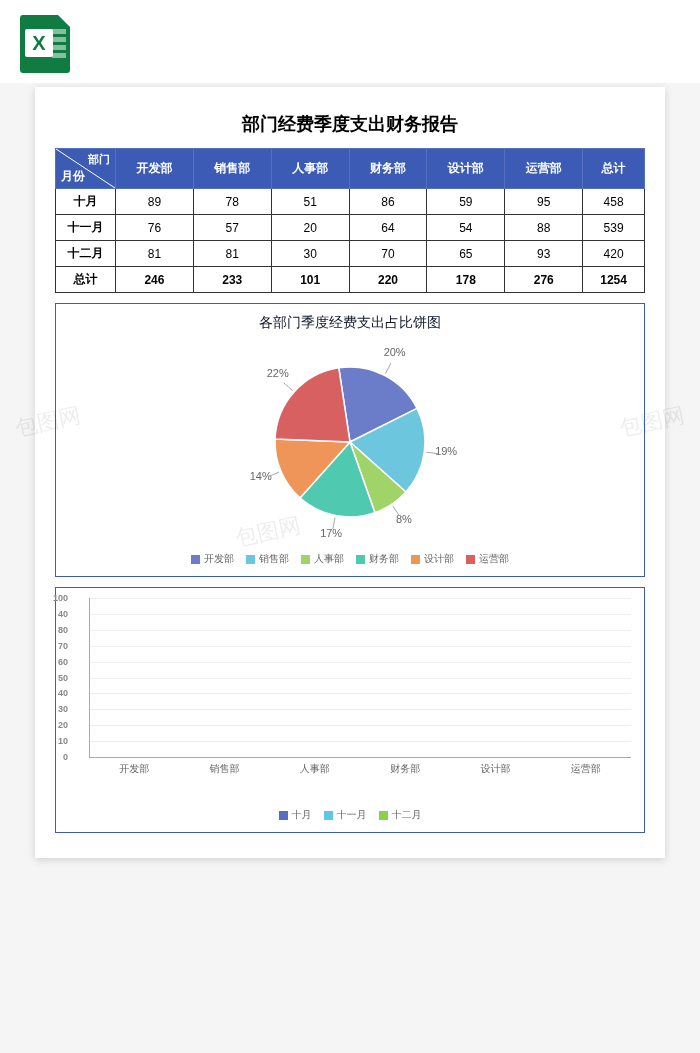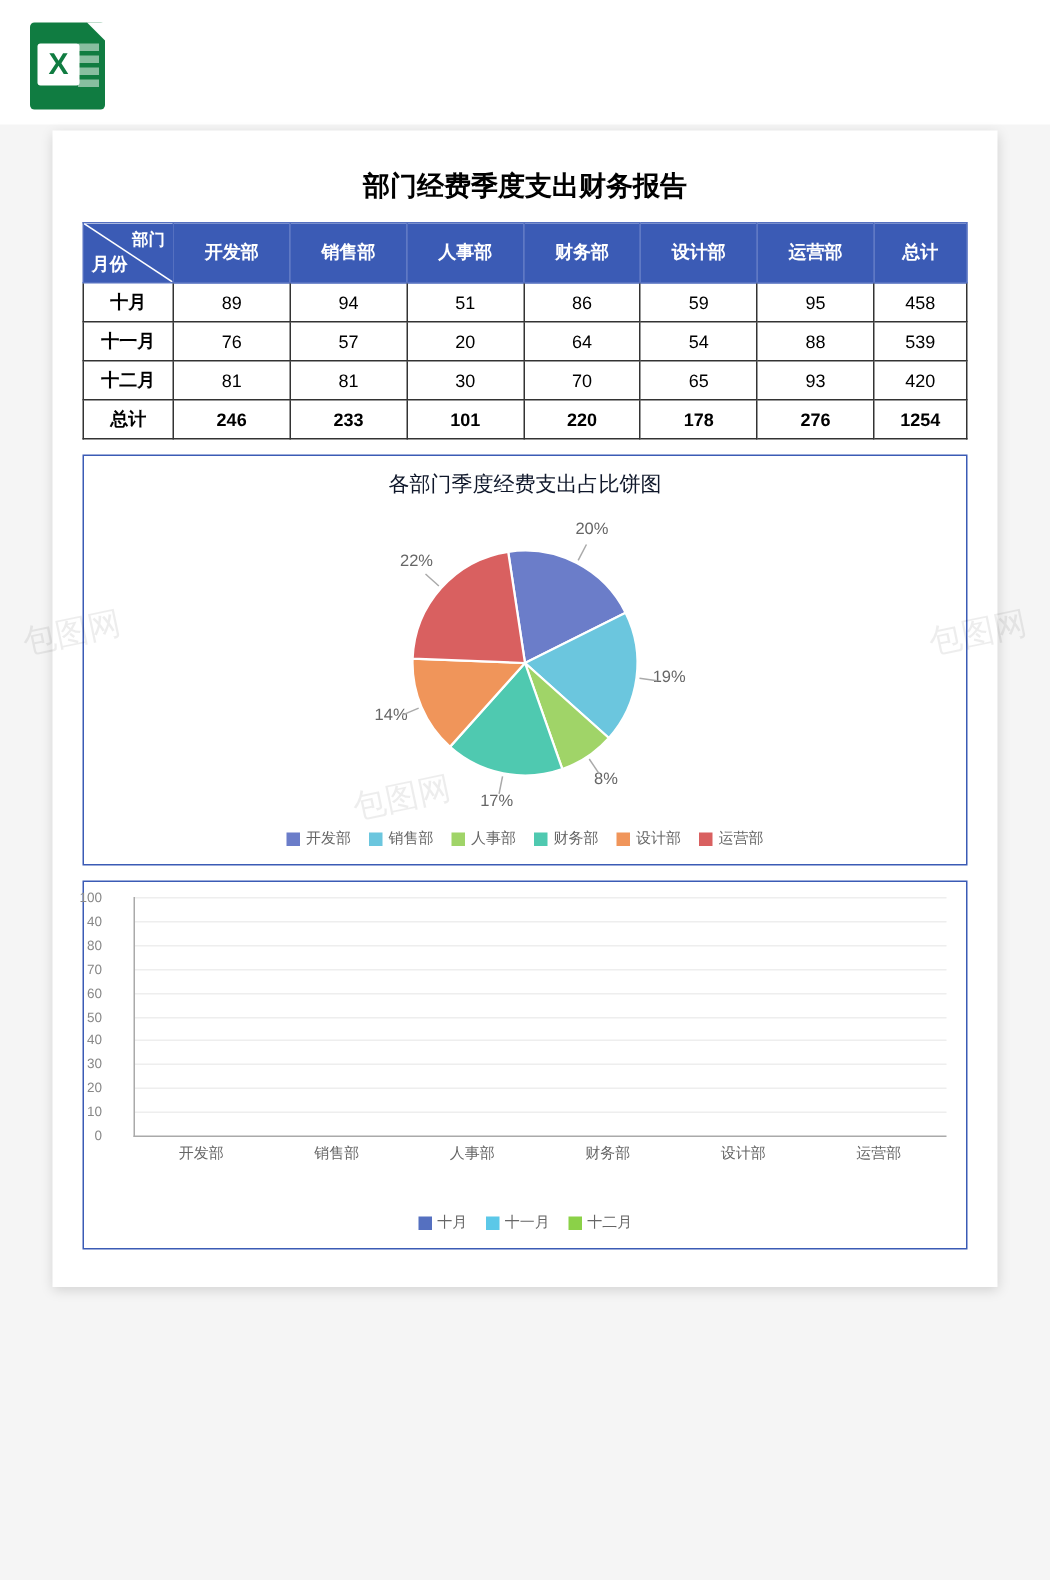--- a/index.html
+++ b/index.html
@@ -147,21 +147,21 @@
       border-left: 1px solid #aaa;
       border-bottom: 1px solid #aaa;
       display: flex;
       align-items: flex-end;
     }
     .y-ticks {
       position: absolute;
       left: -22px; top: 0; height: 100%;
       font-size: 9px; color: #888;
     }
-    .y-ticks div { position: absolute; right: 0; transform: translateY(-50%); }
+    .y-ticks div { position: absolute; right: 0; transform: translateY(-50%); font-weight: bold; }
     .gridline { position: absolute; left:0; right:0; border-top:1px solid #eee; }
     .bar-group {
       flex: 1;
       display: flex;
       justify-content: center;
       align-items: flex-end;
       gap: 3px;
       position: relative;
     }
     .bar {
@@ -221,21 +221,21 @@
         <th>财务部</th>
         <th>设计部</th>
         <th>运营部</th>
         <th>总计</th>
       </tr>
     </thead>
     <tbody id="table-body">
         <tr>
           <td class="rowhead">十月</td>
           <td>89</td>
-          <td>94</td>
+          <td>78</td>
           <td>51</td>
           <td>86</td>
           <td>59</td>
           <td>95</td>
           <td>458</td>
         </tr>
         <tr>
           <td class="rowhead">十一月</td>
           <td>76</td>
           <td>57</td>

